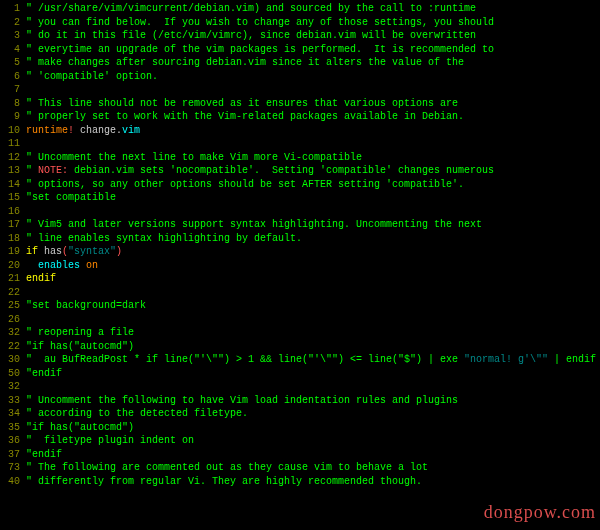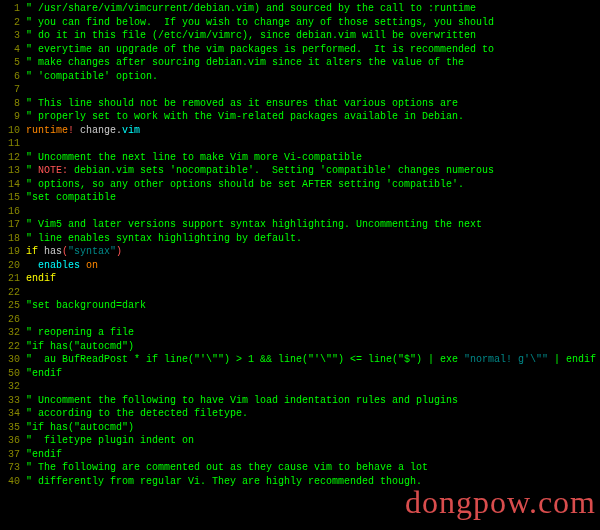--- a/index.html
+++ b/index.html
@@ -7,21 +7,21 @@
 .line{white-space:pre;display:flex}
 .ln{color:#888800;width:24px;text-align:right;padding-right:6px;flex-shrink:0;user-select:none}
 .c{flex:1;overflow:hidden}
 .q{color:#00ff00}
 .red{color:#ff5555}
 .cyan{color:#00ffff}
 .dcyan{color:#008888}
 .yel{color:#ffff00}
 .oran{color:#ff8800}
 .wht{color:#ccc}
-.wm{position:absolute;right:4px;bottom:6px;font-size:32px;color:rgba(255,90,90,0.85);font-family:serif;font-weight:normal;letter-spacing:1px;pointer-events:none}
+.wm{position:absolute;right:4px;bottom:6px;font-size:18px;color:rgba(255,90,90,0.85);font-family:serif;font-weight:normal;letter-spacing:1px;pointer-events:none}
 </style>
 </head>
 <body>
 
 <div id="editor">
     <div class="line"><span class="ln">1</span><span class="c"><span class="q">" /usr/share/vim/vimcurrent/debian.vim) and sourced by the call to :runtime</span></span></div>
     <div class="line"><span class="ln">2</span><span class="c"><span class="q">" you can find below.  If you wish to change any of those settings, you should</span></span></div>
     <div class="line"><span class="ln">3</span><span class="c"><span class="q">" do it in this file (/etc/vim/vimrc), since debian.vim will be overwritten</span></span></div>
     <div class="line"><span class="ln">4</span><span class="c"><span class="q">" everytime an upgrade of the vim packages is performed.  It is recommended to</span></span></div>
     <div class="line"><span class="ln">5</span><span class="c"><span class="q">" make changes after sourcing debian.vim since it alters the value of the</span></span></div>

